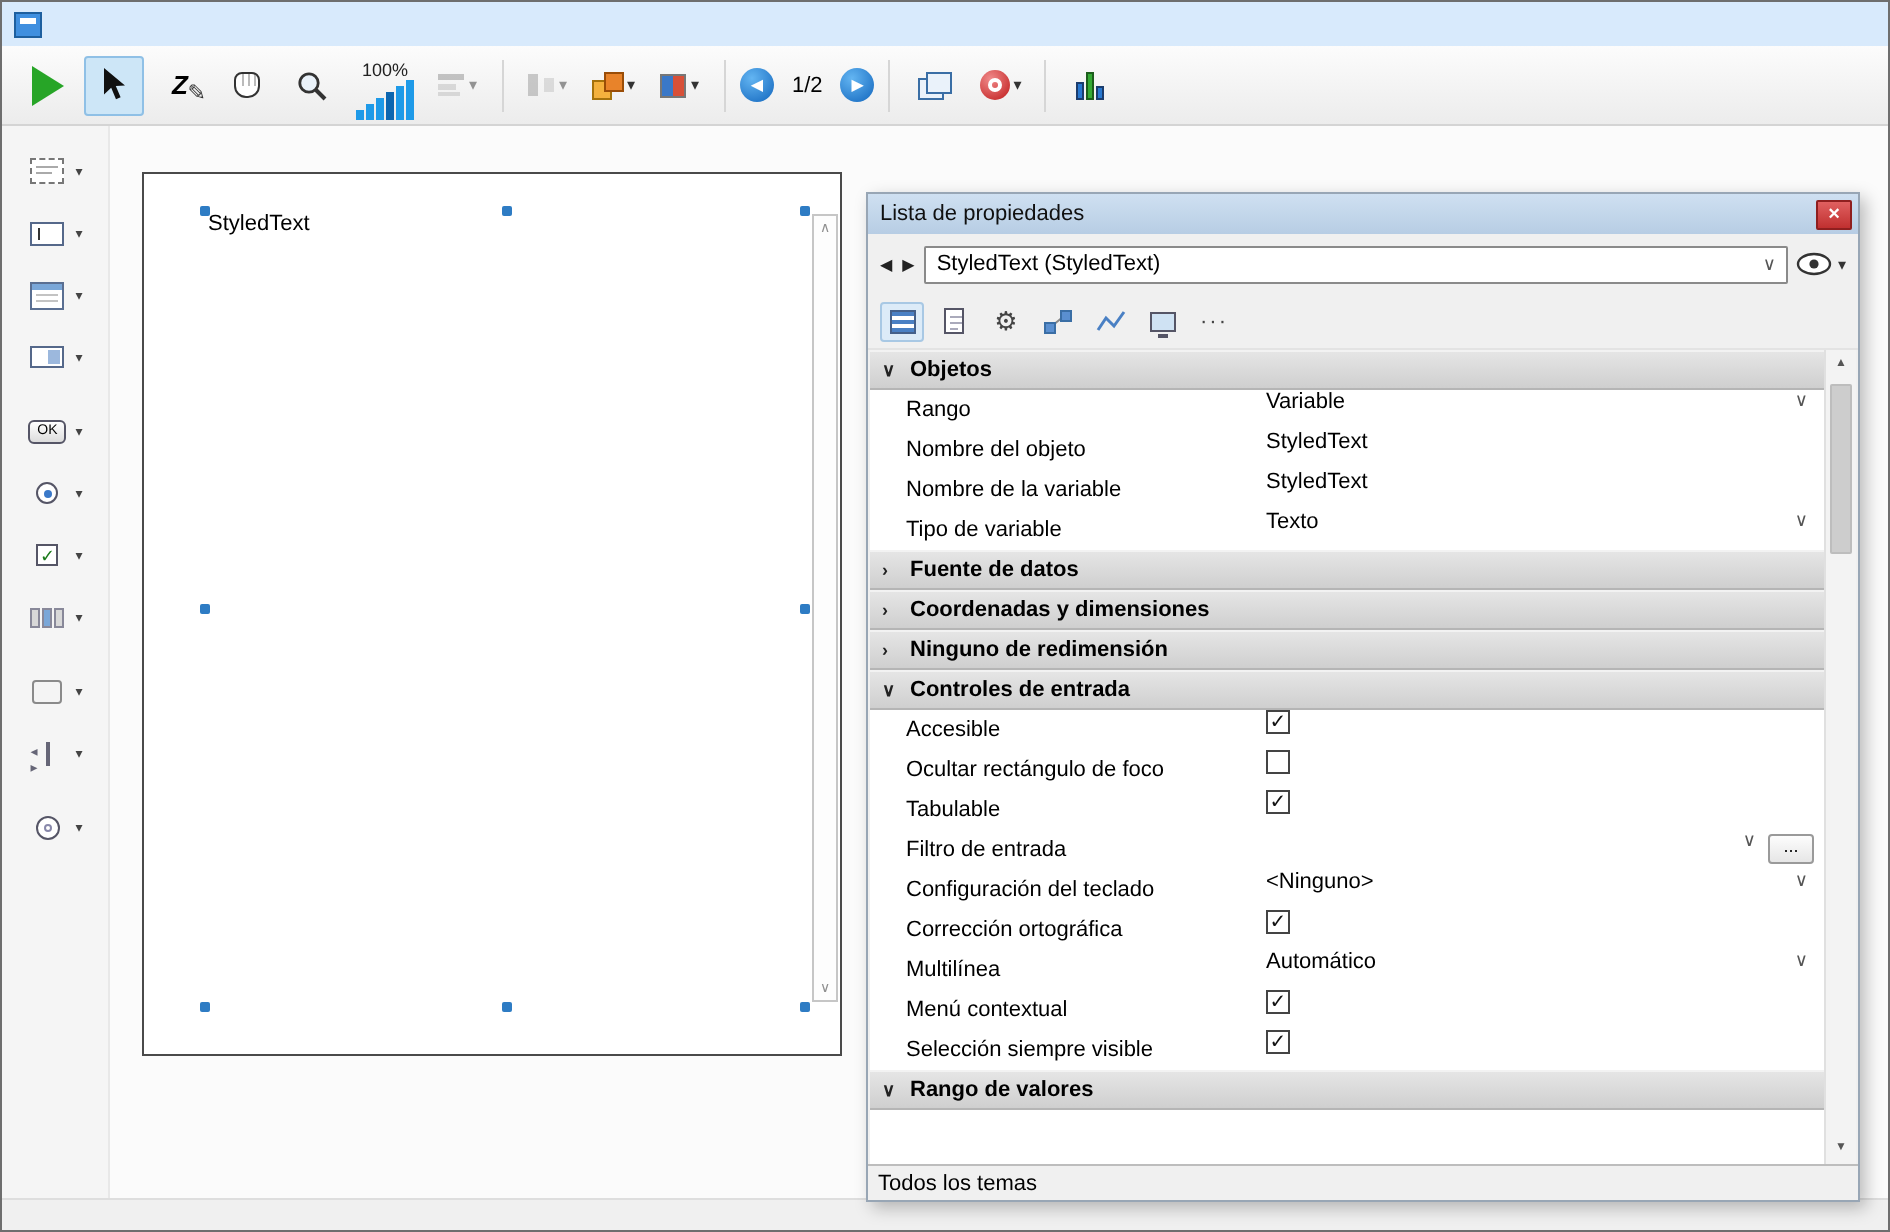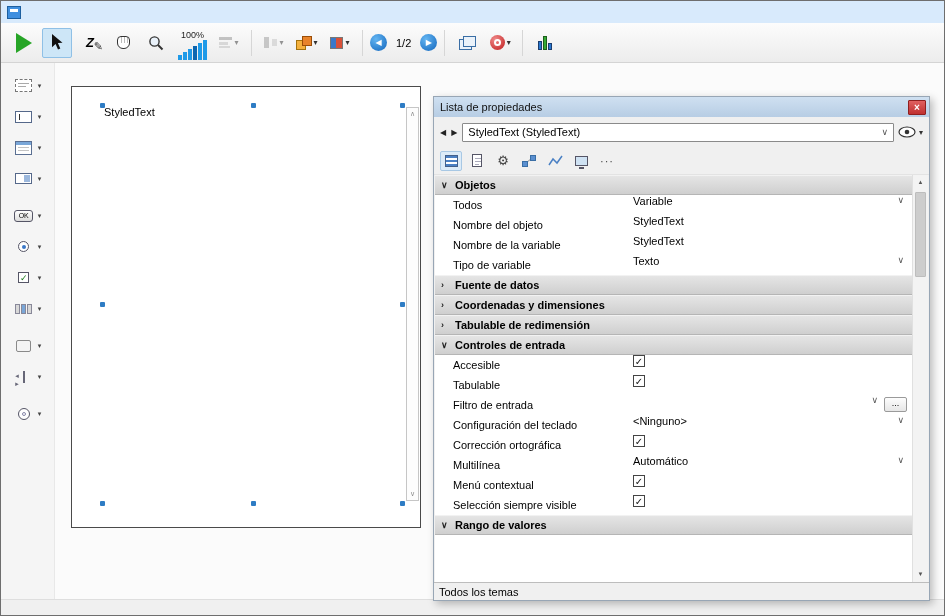--- a/index.html
+++ b/index.html
@@ -387,21 +387,21 @@
             <span class="pi-more">···</span>
           </span>
       </div>
 
       <div class="grid">
           <div class="sec">
             <span class="chev">∨</span>
             <span>Objetos</span>
           </div>
           <div class="row">
-            <div class="plabel">Todos</div>
+            <div class="plabel">Rango</div>
             <div class="pvalue">
               <span class="vtext">Variable</span>
               <span class="dd">∨</span>
             </div>
           </div>
           <div class="row">
             <div class="plabel">Nombre del objeto</div>
             <div class="pvalue">
               <span class="vtext">StyledText</span>
             </div>
@@ -422,30 +422,36 @@
           <div class="sec">
             <span class="chev">›</span>
             <span>Fuente de datos</span>
           </div>
           <div class="sec">
             <span class="chev">›</span>
             <span>Coordenadas y dimensiones</span>
           </div>
           <div class="sec">
             <span class="chev">›</span>
-            <span>Tabulable de redimensión</span>
+            <span>Ninguno de redimensión</span>
           </div>
           <div class="sec">
             <span class="chev">∨</span>
             <span>Controles de entrada</span>
           </div>
           <div class="row">
             <div class="plabel">Accesible</div>
             <div class="pvalue">
               <span class="cbx">✓</span>
+            </div>
+          </div>
+          <div class="row">
+            <div class="plabel">Ocultar rectángulo de foco</div>
+            <div class="pvalue">
+              <span class="cbx"></span>
             </div>
           </div>
           <div class="row">
             <div class="plabel">Tabulable</div>
             <div class="pvalue">
               <span class="cbx">✓</span>
             </div>
           </div>
           <div class="row">
             <div class="plabel">Filtro de entrada</div>

